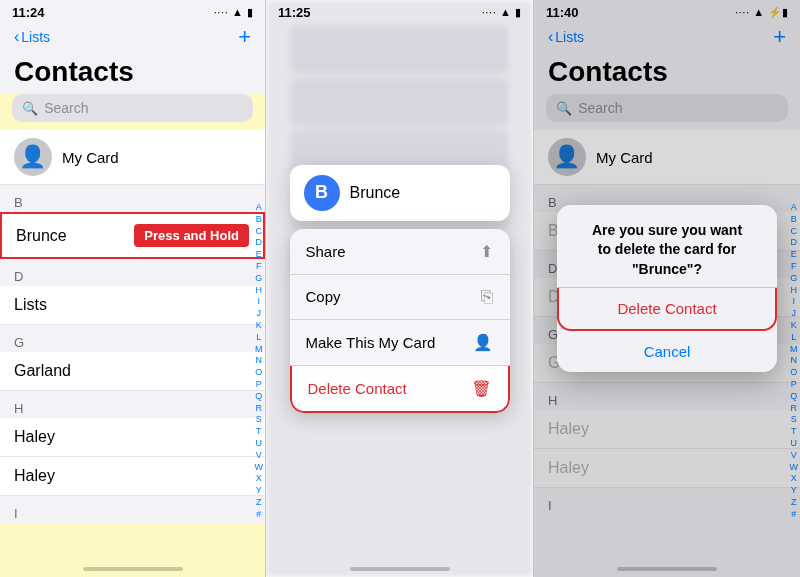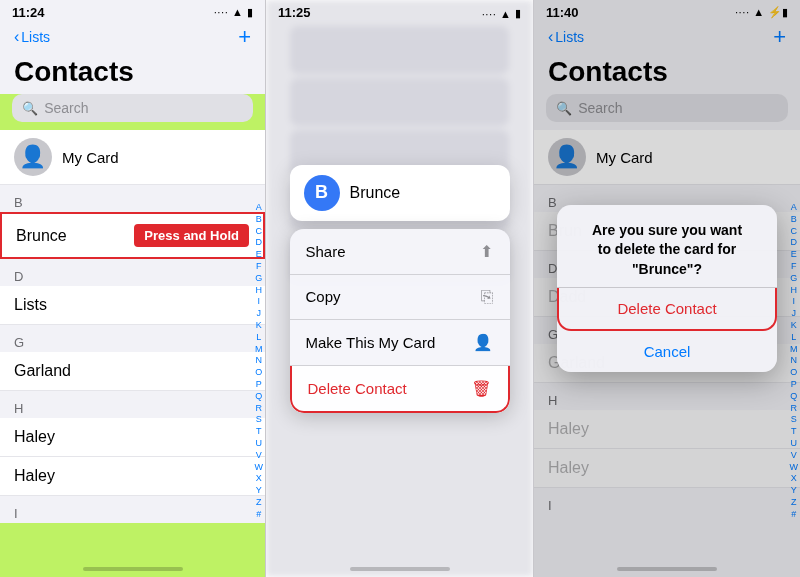--- a/index.html
+++ b/index.html
@@ -9,21 +9,21 @@
       display: flex;
       font-family: -apple-system, 'SF Pro Text', 'Helvetica Neue', sans-serif;
       overflow: hidden;
       background: #fff;
     }
 
     
     .panel {
       width: 266px;
       height: 577px;
-      background: #bef264;
+      background: #fef9c3;
       display: flex;
       flex-direction: column;
       position: relative;
       overflow: hidden;
       border-right: 1px solid #c8c7cc;
     }
 
     
     .status-bar {
       display: flex;
@@ -456,21 +456,21 @@
   <div class="blurred-bg">
     <div style="padding: 22px 12px 0;">
       <div class="blur-row"></div>
       <div class="blur-row"></div>
       <div class="blur-row"></div>
       <div class="blur-row"></div>
       <div class="blur-row"></div>
     </div>
   </div>
 
-  <div class="status-bar" style="position:absolute;top:0;left:0;right:0;background:transparent;align-items:flex-end;">
+  <div class="status-bar" style="position:absolute;top:0;left:0;right:0;background:transparent;">
     <span class="status-time">11:25</span>
     <div class="status-icons">
       <span>····</span>
       <span>▲</span>
       <span>▮</span>
     </div>
   </div>
 
   <div class="context-menu-overlay">
 

